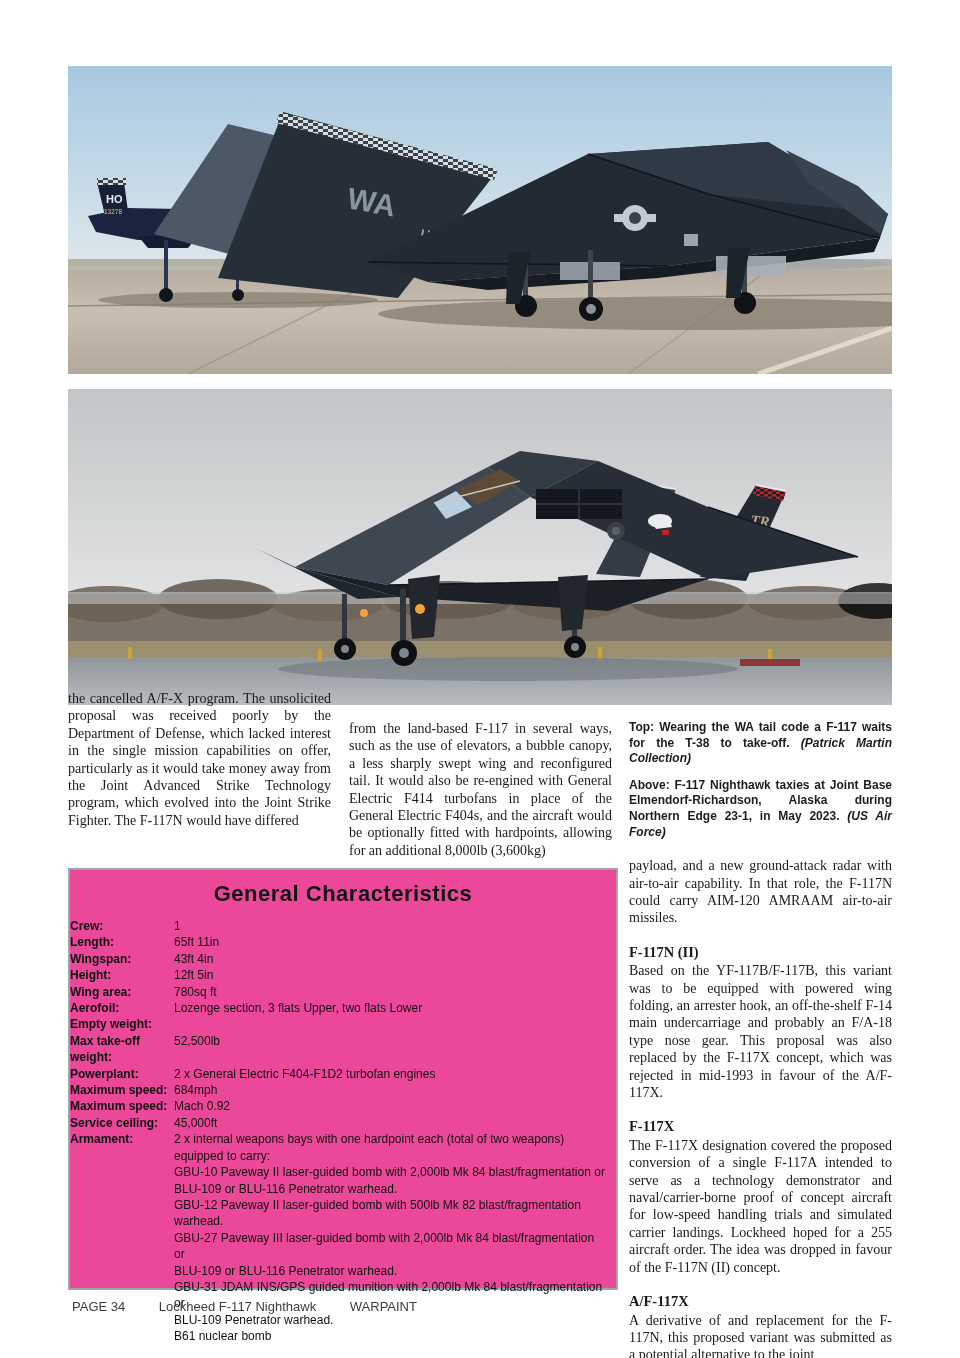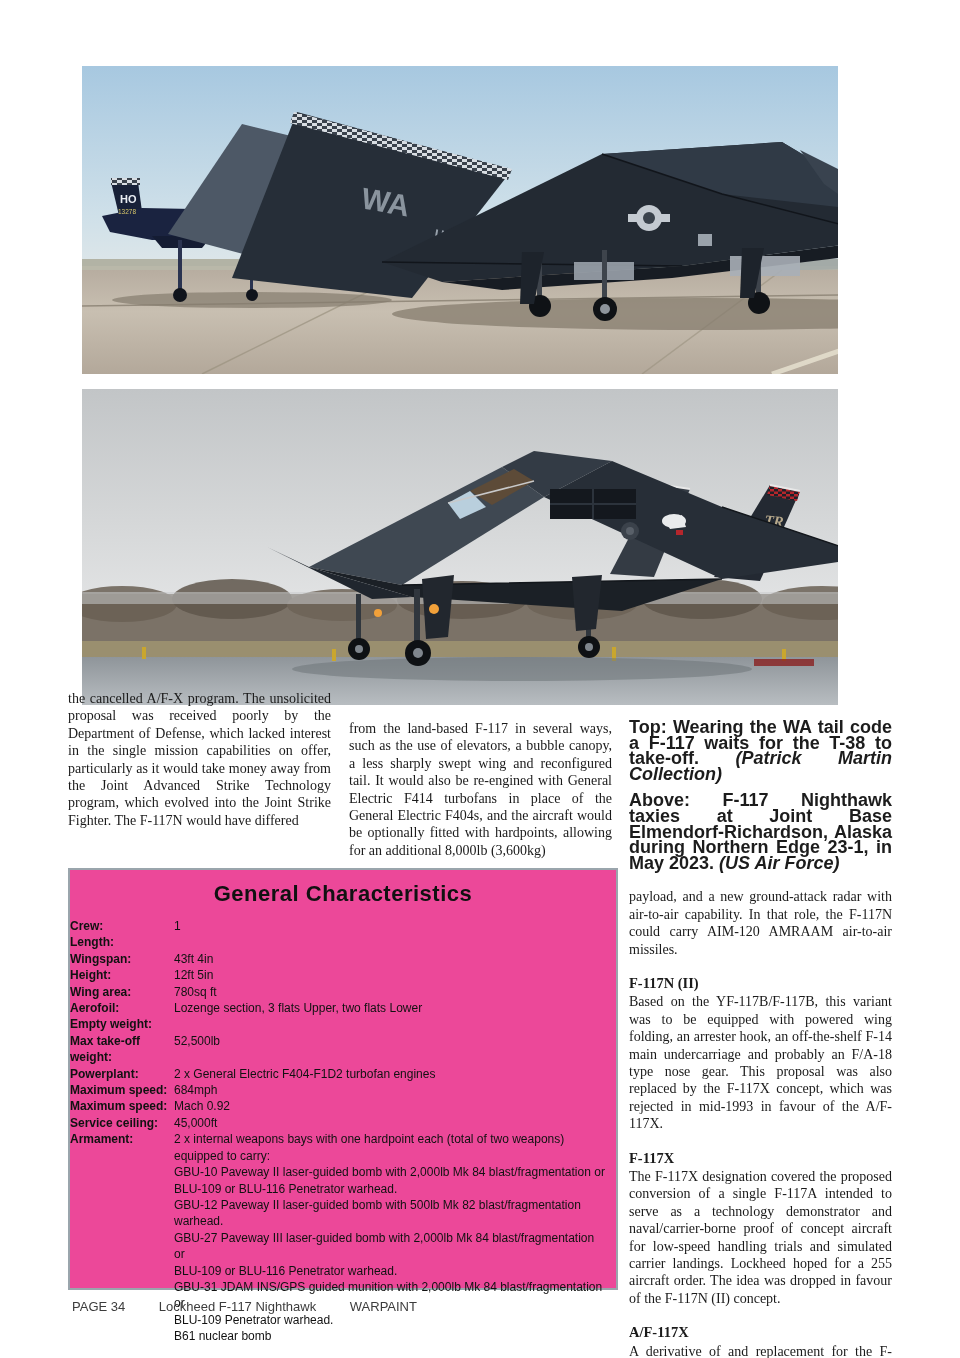--- a/index.html
+++ b/index.html
@@ -1,36 +1,36 @@
 <!DOCTYPE html>
 <html><head>
 <meta charset="utf-8">
 <style>
   * { margin:0; padding:0; box-sizing:border-box; }
   html,body { background:#ffffff; }
   .page {
     position:relative; width:960px; height:1358px; background:#ffffff;
     font-family:"Liberation Serif", serif; color:#1a1a1a; overflow:hidden;
   }
-  .photo { position:absolute; left:82px; width:756px; overflow:hidden; }
+  .photo { position:absolute; left:68px; width:824px; overflow:hidden; }
   .photo svg { display:block; }
   #photo-top { top:66px; height:308px; }
   #photo-bottom { top:389px; height:316px; }
 
   .col {
     position:absolute; width:263px; text-align:justify;
     font-size:14px; line-height:17.4px;
   }
   #col1 { left:68px;  top:690px; height:148px; }
   #col2 { left:349px; top:720px; height:148px; }
   #col3 { left:629px; top:720px; width:263px; height:572px; }
 
   .caption {
     font-family:"Liberation Sans", sans-serif; font-weight:bold;
-    font-size:18px; line-height:15.6px; color:#1c1c1c; text-align:justify;
+    font-size:12px; line-height:15.6px; color:#1c1c1c; text-align:justify;
   }
   .caption .credit { font-style:italic; }
   #caption-top { margin-bottom:11px; }
   #caption-bottom { margin-bottom:17px; }
 
   .bodypara { margin-bottom:17px; }
   .section-heading { font-weight:bold; font-size:14.5px; margin-top:0; margin-bottom:1px; }
 
   .charbox {
     position:absolute; left:68px; top:868px; width:550px; height:422px;
@@ -253,20 +253,21 @@
 
   <div class="charbox">
     <div class="charbox-title">General Characteristics</div>
 
     <div class="spec-row">
       <span class="spec-label">Crew:</span>
       <span class="spec-value">1</span>
     </div>
     <div class="spec-row">
       <span class="spec-label">Length:</span>
+      <span class="spec-value">65ft 11in</span>
     </div>
     <div class="spec-row">
       <span class="spec-label">Wingspan:</span>
       <span class="spec-value">43ft 4in</span>
     </div>
     <div class="spec-row">
       <span class="spec-label">Height:</span>
       <span class="spec-value">12ft 5in</span>
     </div>
     <div class="spec-row">

